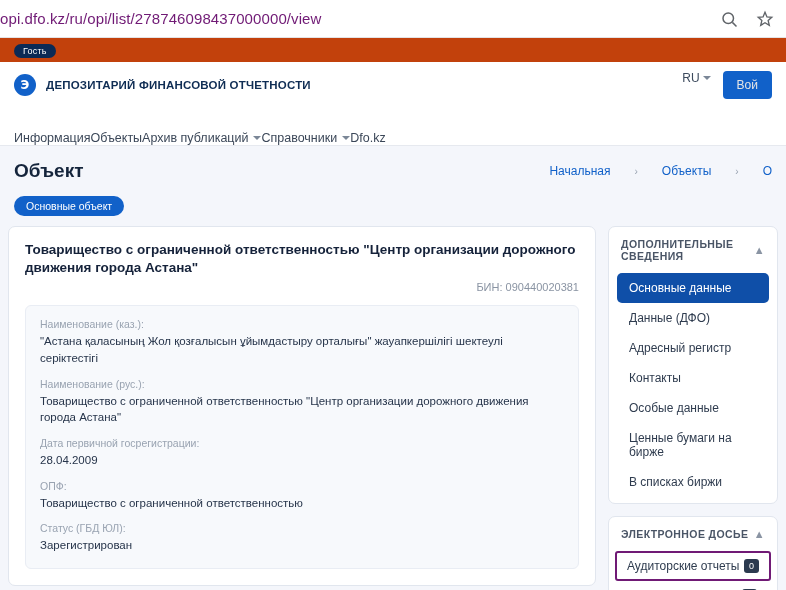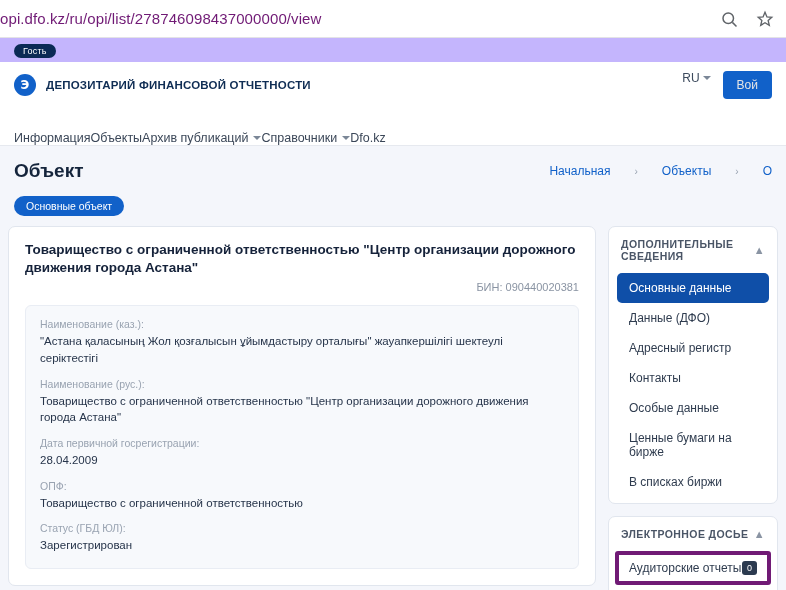--- a/index.html
+++ b/index.html
@@ -46,21 +46,21 @@
   }
 
   
   .page {
     height: 552px;
     overflow: hidden;
     background: #f4f6fb;
     position: relative;
   }
   .guest-strip {
-    background: #c4b5fd;
+    background: #c2410c;
     height: 24px;
     padding: 4px 14px 0 14px;
   }
   .guest-badge {
     display: inline-block;
     background: #0b2a55;
     color: #fff;
     font-size: 9px;
     border-radius: 9px;
     padding: 2px 9px;
@@ -239,21 +239,21 @@
     color: #2f3c4f;
     padding: 8px 12px;
     margin: 0 8px;
     border-radius: 5px;
   }
   .panel-item.active {
     background: #0f4fa8;
     color: #fff;
   }
   .panel-item.highlight {
-    border: 4px solid #701a75;
+    border: 2px solid #701a75;
     border-radius: 3px;
     margin: 0 6px;
     padding: 6px 10px;
   }
   .count-badge {
     margin-left: auto;
     background: #2b3a4f;
     color: #fff;
     font-size: 9px;
     border-radius: 3px;

